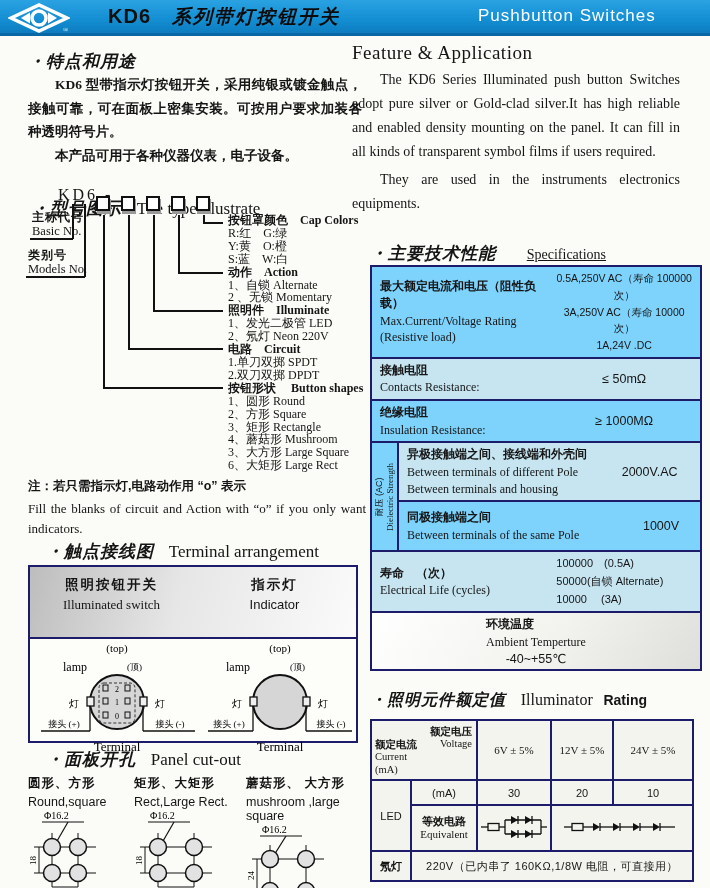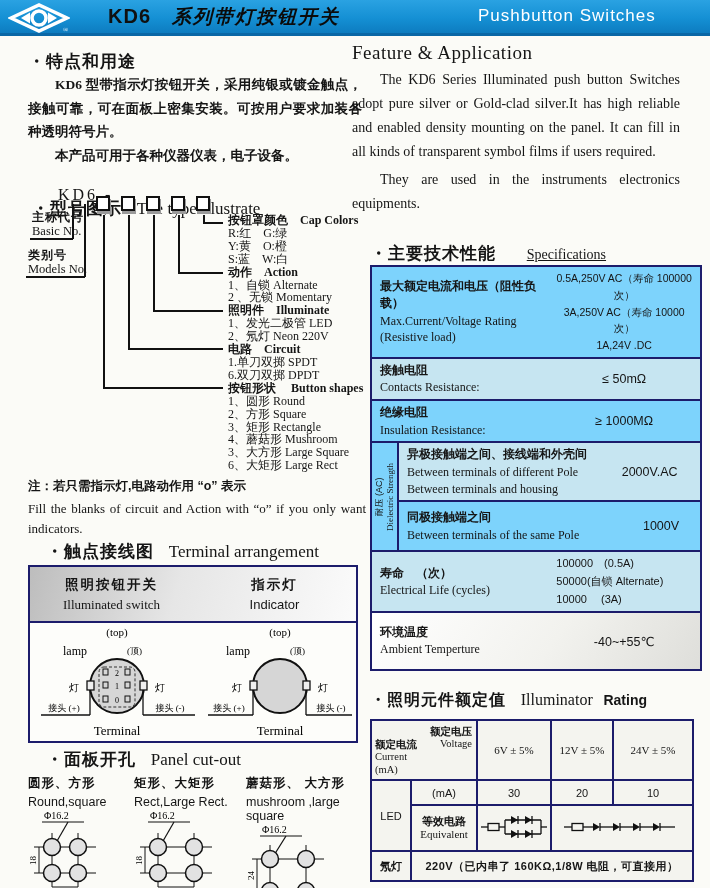--- a/index.html
+++ b/index.html
@@ -14,21 +14,21 @@
   .hdr { position:absolute; top:0; left:0; width:710px; height:36px;
          background:linear-gradient(#2aa2e2 0%, #1590d4 55%, #0d7cc0 100%);
          border-bottom:3px solid #0a67a6; }
   .hdr-logo { position:absolute; left:8px; top:3px; }
   .hdr-brand { position:absolute; left:108px; top:5px; font-size:20px; font-weight:bold; color:#101010; letter-spacing:1px; }
   .hdr-cn { position:absolute; left:152px; top:4px; font-size:19px; font-weight:bold; font-style:italic; color:#0b0b0b; letter-spacing:2px;margin-left:20px; }
   .hdr-en { position:absolute; left:478px; top:6px; font-size:17px; color:#ffffff; letter-spacing:1px; }
 
   
   .sec-h { font-size:17px; }
-  .sec-h .cnb { font-weight:bold; letter-spacing:1px; }
+  .sec-h .cnb { font-weight:bold; letter-spacing:1px;font-style:italic; }
   .sec-h .enr { font-family:"Liberation Serif","DejaVu Serif",serif; font-weight:normal; margin-left:10px; font-size:17px; }
 
   
   .sec-feat { position:absolute; top:50px; left:28px; width:334px; }
   .sec-feat p { font-family:"Liberation Serif","DejaVu Serif",serif; font-size:13.5px; line-height:1.75;
                 text-align:justify; text-indent:2em; font-weight:bold; margin-top:0; }
 
   
   .sec-type { position:absolute; top:170px; left:20px; width:345px; height:368px; }
   .tg-prefix { position:absolute; left:38px; top:16px; font-size:16px; letter-spacing:3px; }
@@ -43,21 +43,21 @@
   .tg-groups div { font-family:"Liberation Serif","DejaVu Serif",serif; }
   .tg-groups .gt { font-weight:bold; }
   .type-note { position:absolute; left:8px; top:308px; width:338px; }
   .type-note .n1 { font-size:12.5px; font-weight:bold; }
   .type-note .n2 { font-family:"Liberation Serif","DejaVu Serif",serif; font-size:13px; line-height:1.55; text-align:justify; margin-top:4px; }
 
   
   .sec-term { position:absolute; top:540px; left:28px; width:330px; }
   .term-box { position:absolute; top:25px; left:0; width:330px; height:178px;
               border:2.5px solid #1c1c6b; background:#fdfdfa; }
-  .term-head { display:flex; height:56px; border-bottom:2.5px solid #1c1c6b;
+  .term-head { display:flex; height:72px; border-bottom:2.5px solid #1c1c6b;
                background:linear-gradient(105deg,#bdbdbd 0%,#e6e6e6 45%,#fbfbfb 100%); }
   .term-head > div { flex:1; text-align:center; padding-top:9px; }
   .term-head .cn { font-size:13.5px; font-weight:bold; letter-spacing:2px; }
   .term-head .en { font-size:13px; margin-top:3px; }
   .term-diagrams { display:flex; }
 
   
   .sec-cut { position:absolute; top:748px; left:28px; width:345px; }
   .cut-row { display:flex; margin-top:4px; }
   .cut-item { }
@@ -80,39 +80,39 @@
   .sp-cn { font-size:12px; font-weight:bold; line-height:1.45; }
   .sp-en { font-family:"Liberation Serif","DejaVu Serif",serif; font-size:12px; line-height:1.4; }
   .sp-val { font-size:12.5px; }
   .sp-val-sm { font-size:10.5px; line-height:1.6; }
   .diel { display:flex; border-bottom:2px solid #1c1c6b; }
   .rot-cell { width:27px; border-right:2px solid #1c1c6b; position:relative; }
   .rot-inner { position:absolute; left:50%; top:50%; transform:translate(-50%,-50%) rotate(-90deg);
                white-space:nowrap; text-align:center; font-size:9px; line-height:11px; }
   .diel-rows { flex:1; }
   .diel-rows .spec-row:last-child { border-bottom:none; }
-  .grad-row { background:linear-gradient(125deg,#ffffff 0%,#f2f2ee 55%,#dededa 100%); }
+  .grad-row { background:linear-gradient(125deg,#ffffff 0%,#f2f2ee 55%,#dededa 100%);flex-direction:column; }
   .spec-table .spec-row:last-child { border-bottom:none; }
 
   
   .sec-ill { position:absolute; top:690px; left:370px; width:332px; }
   .sec-ill .sec-h .enr { font-size:16px; }
   .sec-ill .sec-h .enb { font-weight:bold; font-size:14px; margin-left:6px; }
   table.illum { border-collapse:collapse; margin-top:8px; width:322px; table-layout:fixed; }
   table.illum td { border:2px solid #1c1c6b; text-align:center; font-size:11px; background:#f4f4ef; }
   td.diag { position:relative; background:#f0f0ea;
             background-image:linear-gradient(to bottom right, transparent calc(50% - 1px), #1c1c6b calc(50% - 1px), #1c1c6b calc(50% + 1px), transparent calc(50% + 1px)); }
   .diag .dt { position:absolute; right:4px; top:4px; text-align:right; font-size:10.5px; font-weight:bold; line-height:12px; }
   .diag .db { position:absolute; left:3px; bottom:3px; text-align:left; font-size:10.5px; font-weight:bold; line-height:12px; }
   .diag .latin { font-weight:normal; font-family:"Liberation Serif","DejaVu Serif",serif; }
   td.vhead { font-family:"Liberation Serif","DejaVu Serif",serif; font-size:11.5px; }
   td.cell-blue { background:#c9e7f1; }
   td.cell-white { background:#fdfdfa; }
   td.equivc { background:#e9e9e3; font-size:10.5px; font-weight:bold; line-height:13px; }
-  td.neonv { font-size:11px; font-weight:bold; letter-spacing:0.5px; }
+  td.neonv { font-size:11px; font-weight:normal; letter-spacing:0.5px; }
 
   svg text { font-family:"Liberation Serif","DejaVu Serif",serif; }
 </style>
 </head>
 <body>
 
 <div class="hdr">
   <svg class="hdr-logo" width="62" height="30" viewBox="0 0 62 30">
     <polygon points="3,15 31,2 59,15 31,28" fill="none" stroke="#ffffff" stroke-width="3.5"></polygon>
     <circle cx="31" cy="15" r="7" fill="none" stroke="#ffffff" stroke-width="3.5"></circle>
@@ -173,21 +173,21 @@
     <div>Y:黄　O:橙</div>
     <div>S:蓝　W:白</div>
     <div class="gt">动作　Action</div>
     <div>1、自锁  Alternate</div>
     <div>2 、无锁  Momentary</div>
     <div class="gt">照明件　Illuminate</div>
     <div>1、发光二极管  LED</div>
     <div>2、氖灯 Neon  220V</div>
     <div class="gt">电路　Circuit</div>
     <div>1.单刀双掷 SPDT</div>
-    <div>6.双刀双掷 DPDT</div>
+    <div>2.双刀双掷 DPDT</div>
     <div class="gt">按钮形状　 Button shapes</div>
     <div>1、圆形 Round</div>
     <div>2、方形 Square</div>
     <div>3、矩形 Rectangle</div>
     <div>4、蘑菇形 Mushroom</div>
     <div>3、大方形 Large Square</div>
     <div>6、大矩形 Large Rect</div>
   </div>
 
   <div class="type-note">

